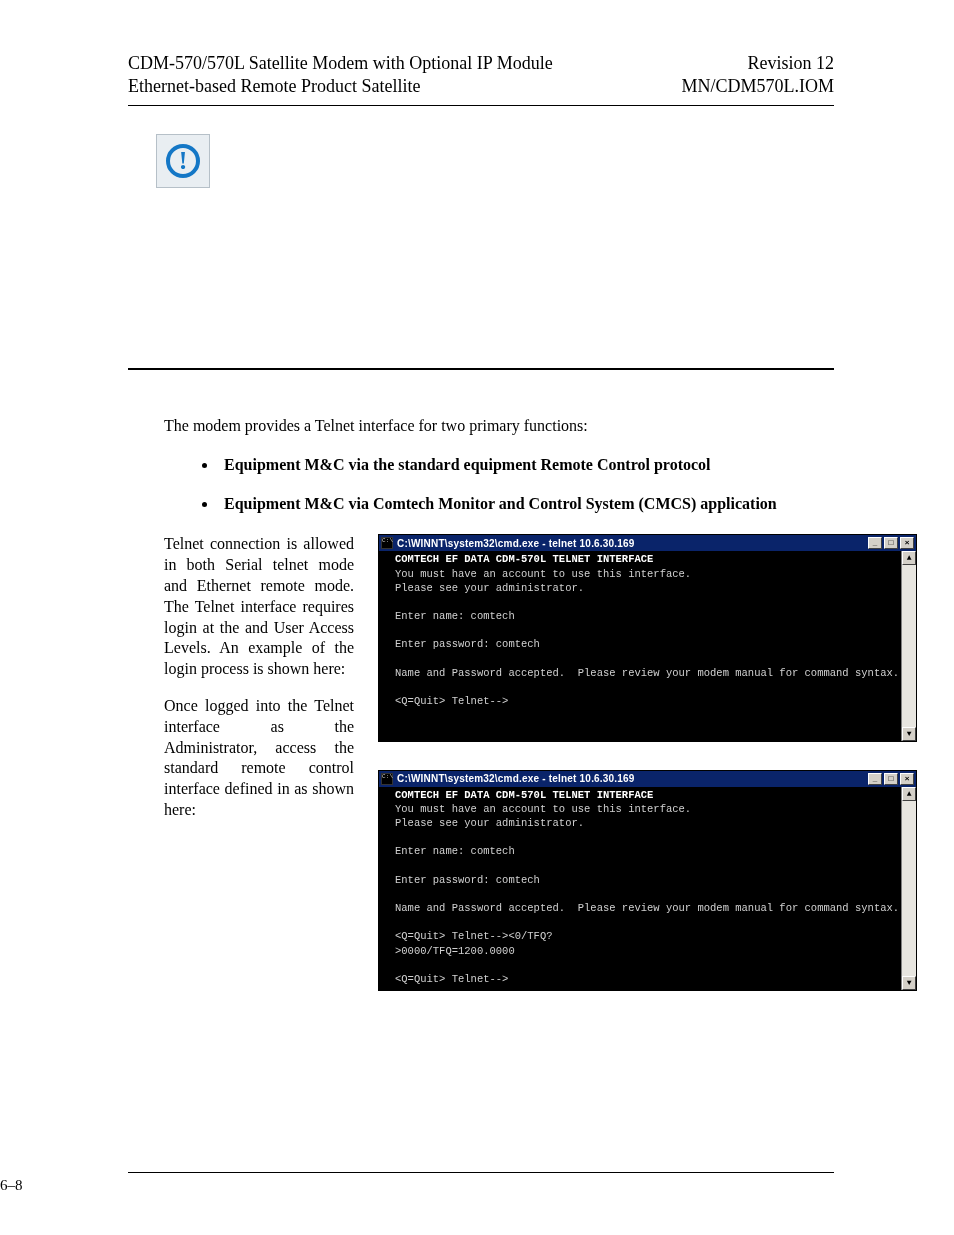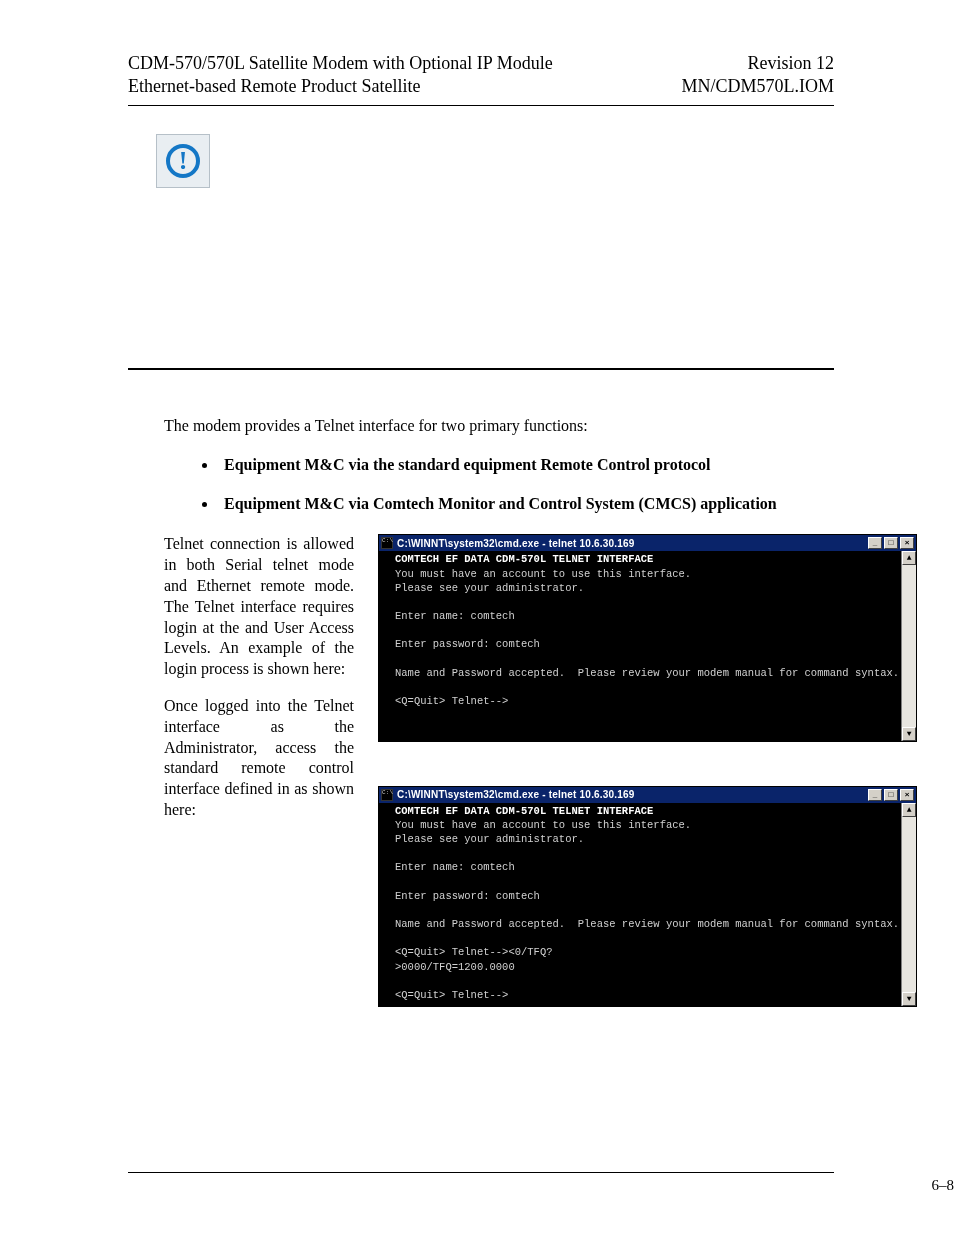--- a/index.html
+++ b/index.html
@@ -87,21 +87,21 @@
   .col-left {
     width: 190px;
     flex: 0 0 190px;
     text-align: justify;
   }
   .col-left p { margin: 0 0 16px 0; }
   .col-right {
     flex: 1;
     display: flex;
     flex-direction: column;
-    gap: 44px;
+    gap: 28px;
   }
   
   .termwin {
     border: 1px solid #000;
     background: #000;
     font-family: "Courier New", monospace;
     font-size: 10.5px;
     line-height: 1.35;
     position: relative;
   }
@@ -191,21 +191,21 @@
     left: 128px;
     right: 120px;
     bottom: 62px;
     border-top: 1px solid #000;
   }
   .page-num {
     position: absolute;
     left: 0;
     right: 0;
     bottom: 40px;
-    text-align: right;
+    text-align: left;
     font-size: 15px;
   }
 </style>
 </head>
 <body>
 
 <div class="page">
 
   <div class="hdr">
     <div class="hdr-left">

